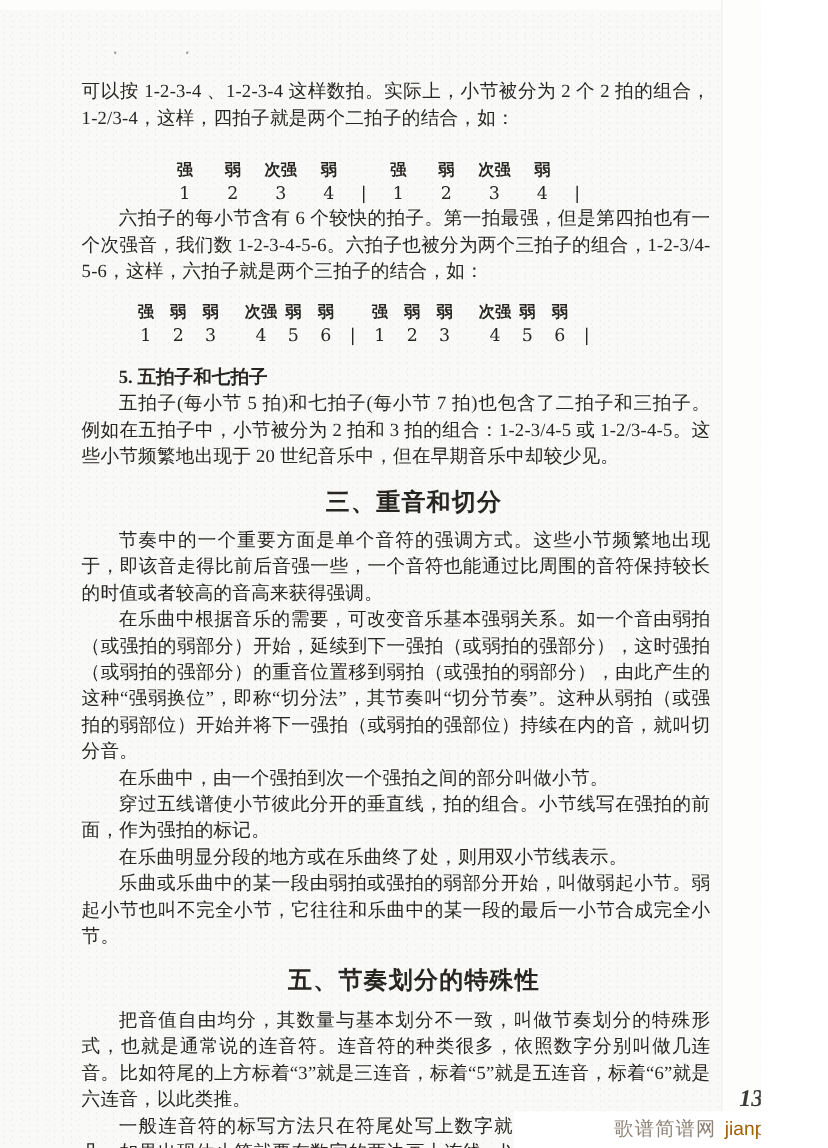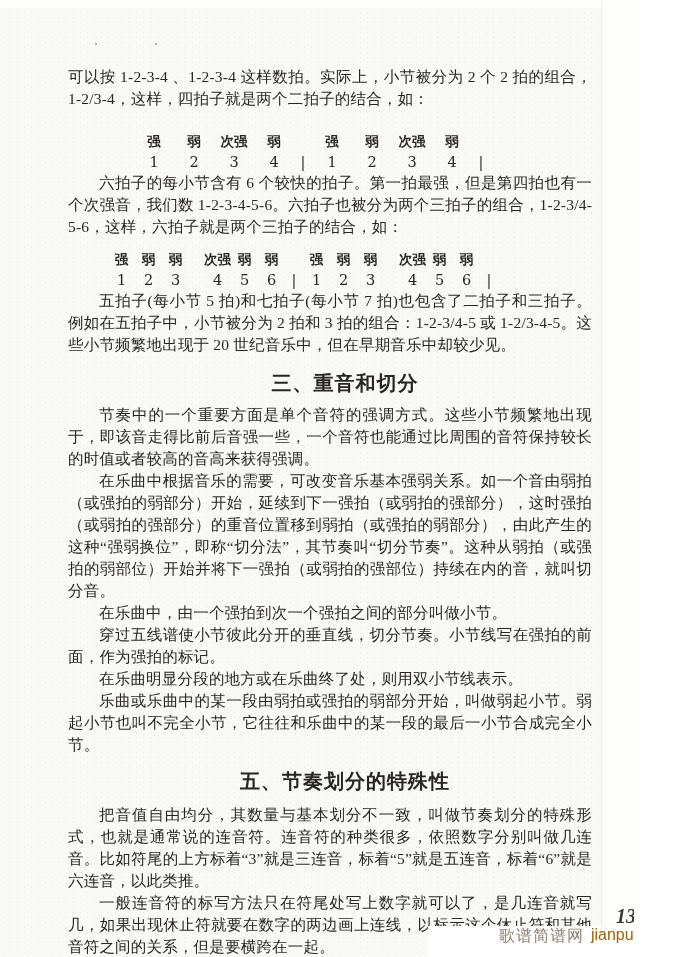--- a/index.html
+++ b/index.html
@@ -99,23 +99,24 @@
     font-weight:600;
     color:#3b3a36;
     text-align:center;
   }
   .watermark-band{
     position:absolute;
     left:428px;top:926px;
     width:262px;height:31px;
     background:#ffffff;
     display:flex;
+    align-items:center;
     justify-content:flex-end;
     box-sizing:border-box;
-    padding-right:35px;
+    padding-right:22px;
     white-space:nowrap;
   }
   .wm-name{color:#8d8174;font-size:16px;letter-spacing:1px;}
   .wm-url{color:#a16207;font-size:16px;margin-left:7px;font-family:"Liberation Sans","DejaVu Sans",sans-serif;}
 </style>
 </head>
 <body>
 
 <div class="page">
 
@@ -246,31 +247,32 @@
         <span class="beat-accent">弱</span>
         <span class="beat-num">6</span>
       </div>
 
       <div class="beat-cell bar">
         <span class="beat-accent"></span>
         <span class="beat-num">|</span>
       </div>
     </div>
 
+  <h3 class="h-sub sp-t2">5. 五拍子和七拍子</h3>
   <p class="body indent">五拍子(每小节 5 拍)和七拍子(每小节 7 拍)也包含了二拍子和三拍子。例如在五拍子中，小节被分为 2 拍和 3 拍的组合：1-2-3/4-5 或 1-2/3-4-5。这些小节频繁地出现于 20 世纪音乐中，但在早期音乐中却较少见。</p>
 
   <h2 class="h-big sp-h3">三、重音和切分</h2>
   <p class="body indent">节奏中的一个重要方面是单个音符的强调方式。这些小节频繁地出现于，即该音走得比前后音强一些，一个音符也能通过比周围的音符保持较长的时值或者较高的音高来获得强调。</p>
   <p class="body indent">在乐曲中根据音乐的需要，可改变音乐基本强弱关系。如一个音由弱拍（或强拍的弱部分）开始，延续到下一强拍（或弱拍的强部分），这时强拍（或弱拍的强部分）的重音位置移到弱拍（或强拍的弱部分），由此产生的这种“强弱换位”，即称“切分法”，其节奏叫“切分节奏”。这种从弱拍（或强拍的弱部位）开始并将下一强拍（或弱拍的强部位）持续在内的音，就叫切分音。</p>
 
   <div>
 
       <p class="body indent">在乐曲中，由一个强拍到次一个强拍之间的部分叫做小节。</p>
 
-      <p class="body indent">穿过五线谱使小节彼此分开的垂直线，切分节奏。小节线写在强拍的前面，作为强拍的标记。</p>
+      <p class="body indent">穿过五线谱使小节彼此分开的垂直线，拍的组合。小节线写在强拍的前面，作为强拍的标记。</p>
 
       <p class="body indent">在乐曲明显分段的地方或在乐曲终了处，则用双小节线表示。</p>
 
       <p class="body indent">乐曲或乐曲中的某一段由弱拍或强拍的弱部分开始，叫做弱起小节。弱起小节也叫不完全小节，它往往和乐曲中的某一段的最后一小节合成完全小节。</p>
     </div>
 
   <h2 class="h-big sp-h5">五、节奏划分的特殊性</h2>
   <p class="body indent">把音值自由均分，其数量与基本划分不一致，叫做节奏划分的特殊形式，也就是通常说的连音符。连音符的种类很多，依照数字分别叫做几连音。比如符尾的上方标着“3”就是三连音，标着“5”就是五连音，标着“6”就是六连音，以此类推。</p>
   <p class="body indent">一般连音符的标写方法只在符尾处写上数字就可以了，是几连音就写几，如果出现休止符就要在数字的两边画上连线，以标示这个休止符和其他音符之间的关系，但是要横跨在一起。</p>
 

